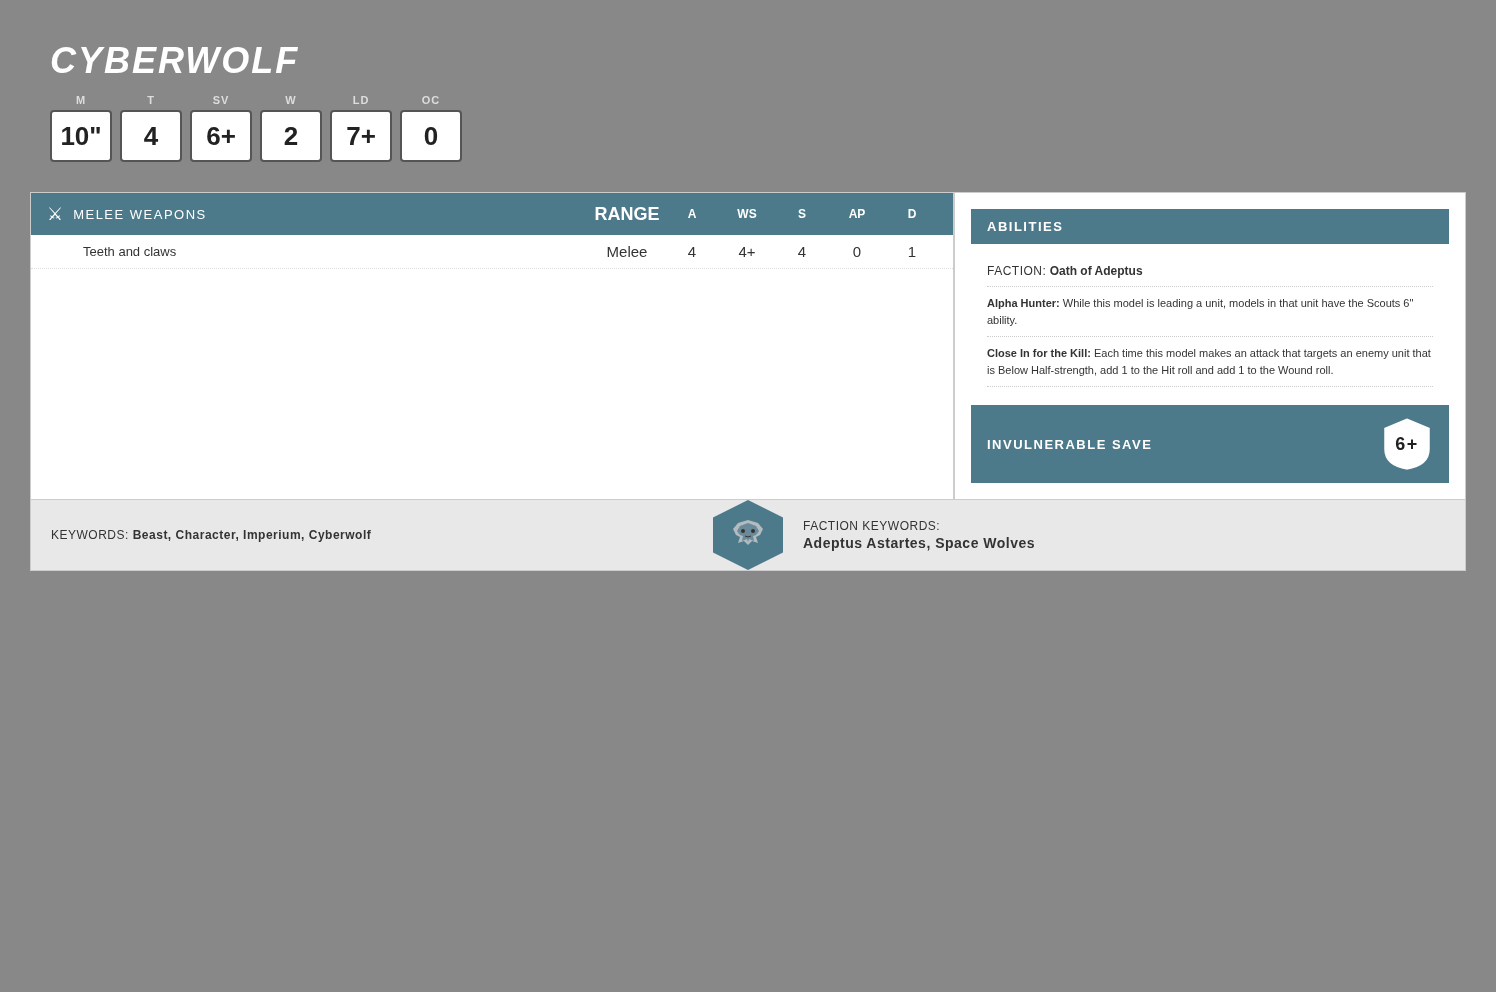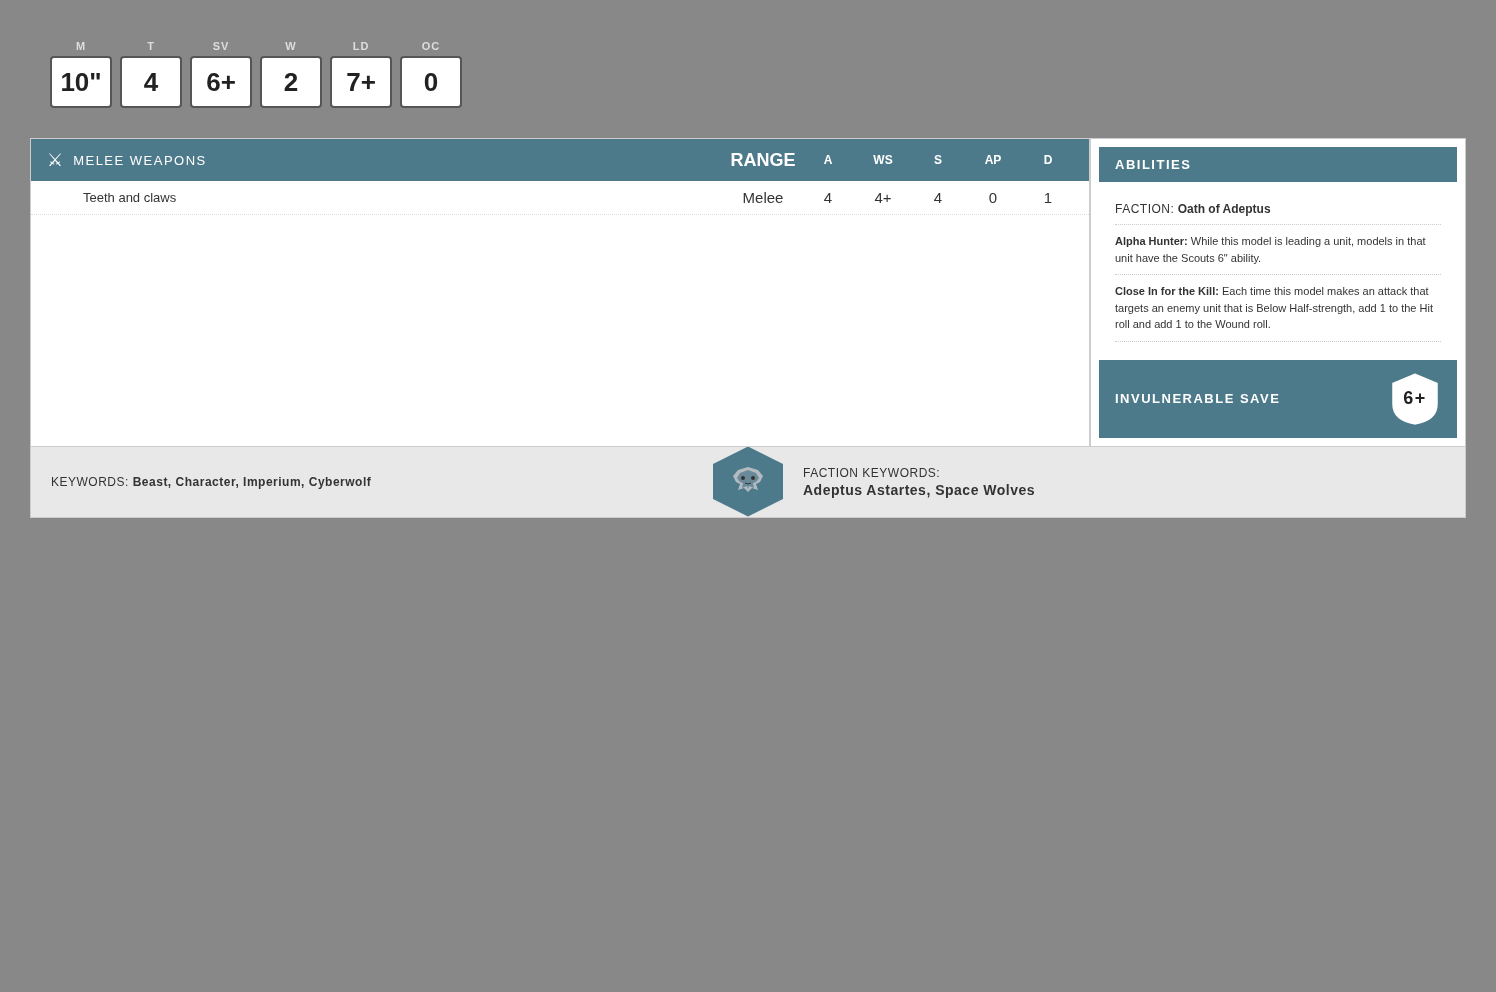--- a/index.html
+++ b/index.html
@@ -73,22 +73,22 @@
 
     
     .left-panel {
       flex: 1;
       border-right: 2px solid #ccc;
       padding-bottom: 20px;
     }
 
     
     .right-panel {
-      width: 374px;
-      padding: 8px;
+      width: 510px;
+      padding: 16px;
     }
     .weapon-row {
       display: grid;
       grid-template-columns: 1fr 80px 50px 60px 50px 60px 50px;
       padding: 8px 16px;
       border-bottom: 1px dotted #ddd;
       align-items: center;
     }
     .weapon-name {
       font-size: 13px;
@@ -233,20 +233,21 @@
       display: grid;
       grid-template-columns: 1fr 80px 50px 60px 50px 60px 50px;
       padding: 10px 16px;
       align-items: center;
     }
   </style>
 </head>
 <body>
 
 <div class="header-section">
+  <div class="unit-title">CYBERWOLF</div>
   <div class="stats-row">
 
   <div class="stat-block">
       <div class="stat-label">M</div>
       <div class="stat-value">10"</div>
     </div>
       <div class="stat-block">
       <div class="stat-label">T</div>
       <div class="stat-value">4</div>
     </div>

